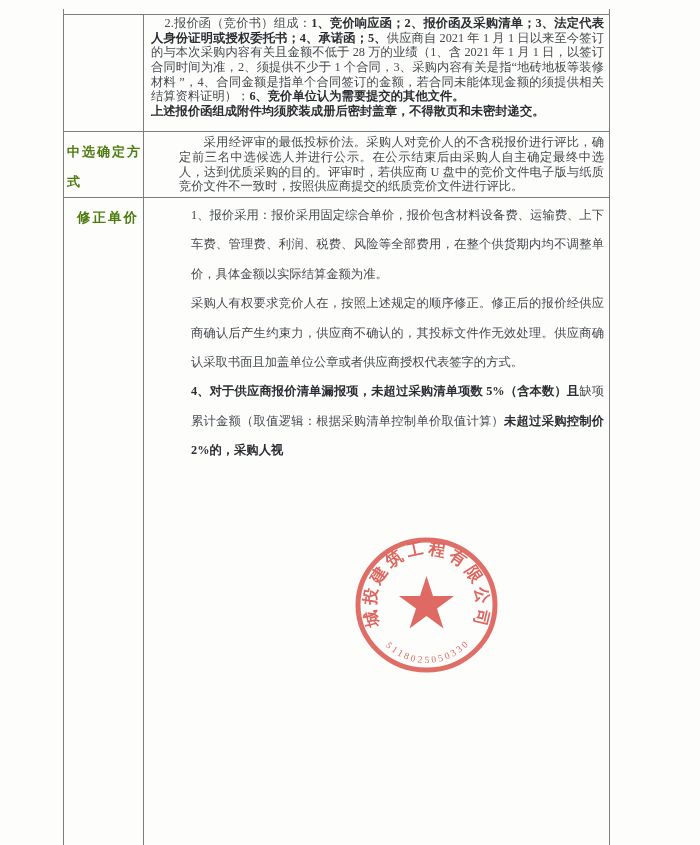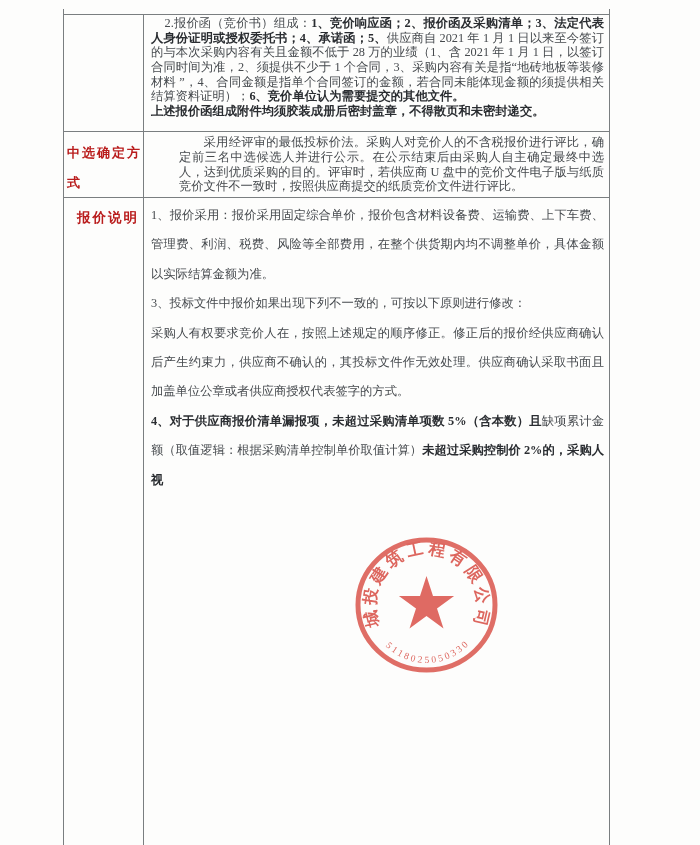--- a/index.html
+++ b/index.html
@@ -21,42 +21,42 @@
     box-sizing:border-box;
   }
   .row{display:flex;box-sizing:border-box;border-top:1px solid #7a7e80;}
   .row1{margin-top:5px;height:117px;}
   .row2{height:66px;}
   .row3{height:649px;}
   .cell{box-sizing:border-box;}
   .label-cell{
     width:80px;flex:0 0 80px;
     border-right:1px solid #7a7e80;
-    font-weight:bold;color:#b91c1c;
+    font-weight:bold;color:#4d7c0f;font-family:Liberation Mono, monospace;
   }
   .body-cell{flex:1;padding:0 5px 0 7px;overflow:hidden;}
   p{margin:0;}
   .tight{
     font-size:12.3px;line-height:14.65px;
     text-align:justify;
   }
   .row1 .body-cell{padding-top:1px;}
   .row1 .lead{text-indent:1.1em;}
   b,.bold{font-weight:bold;color:#2a2d31;}
   .row2-label{
     padding:6px 0 0 3px;
     font-size:13px;letter-spacing:2px;line-height:30px;
   }
   .row2 .body-cell{padding-top:3px;}
   .row2 .tight{line-height:14.8px;text-indent:2em;margin-left:28px;}
   .row3-label{
     padding:11px 0 0 13px;
     font-size:13.5px;letter-spacing:2px;
   }
-  .row3 .body-cell{padding-top:3px;}
+  .row3 .body-cell{padding-top:3px;margin-left:40px;}
   .wide p{
     font-size:12.3px;line-height:29.4px;
     text-align:justify;
   }
   .seal{
     position:absolute;left:353px;top:535px;
     width:147px;height:140px;
     opacity:.82;
     mix-blend-mode:multiply;
     filter:blur(.35px);
@@ -78,24 +78,23 @@
     </div>
 
     <div class="row row2">
       <div class="cell label-cell row2-label">中选确定方式</div>
       <div class="cell body-cell">
         <p class="tight">采用经评审的最低投标价法。采购人对竞价人的不含税报价进行评比，确定前三名中选候选人并进行公示。在公示结束后由采购人自主确定最终中选人，达到优质采购的目的。评审时，若供应商 U 盘中的竞价文件电子版与纸质竞价文件不一致时，按照供应商提交的纸质竞价文件进行评比。</p>
       </div>
     </div>
 
     <div class="row row3">
-      <div class="cell label-cell row3-label">报价说明</div>
+      <div class="cell label-cell row3-label">修正单价</div>
       <div class="cell body-cell wide">
         <p>1、报价采用：报价采用固定综合单价，报价包含材料设备费、运输费、上下车费、管理费、利润、税费、风险等全部费用，在整个供货期内均不调整单价，具体金额以实际结算金额为准。</p>
-        <p>3、投标文件中报价如果出现下列不一致的，可按以下原则进行修改：</p>
         <p>采购人有权要求竞价人在，按照上述规定的顺序修正。修正后的报价经供应商确认后产生约束力，供应商不确认的，其投标文件作无效处理。供应商确认采取书面且加盖单位公章或者供应商授权代表签字的方式。</p>
         <p><b>4、对于供应商报价清单漏报项，未超过采购清单项数 5%（含本数）且</b><span>缺项累计金额（取值逻辑：根据采购清单控制单价取值计算）</span><b>未超过采购控制价 2%的，采购人视</b></p>
       </div>
     </div>
 
   </div>
 
   <svg class="seal" viewBox="0 0 147 140">
     <defs>
       <path id="topArc" d="M 29.3 95.5 A 51 51 0 1 1 117.7 95.5" fill="none"></path>

